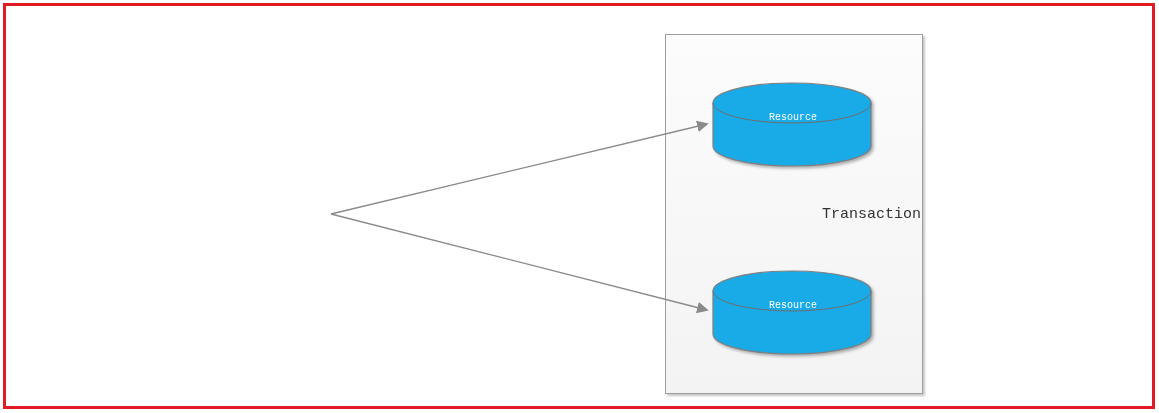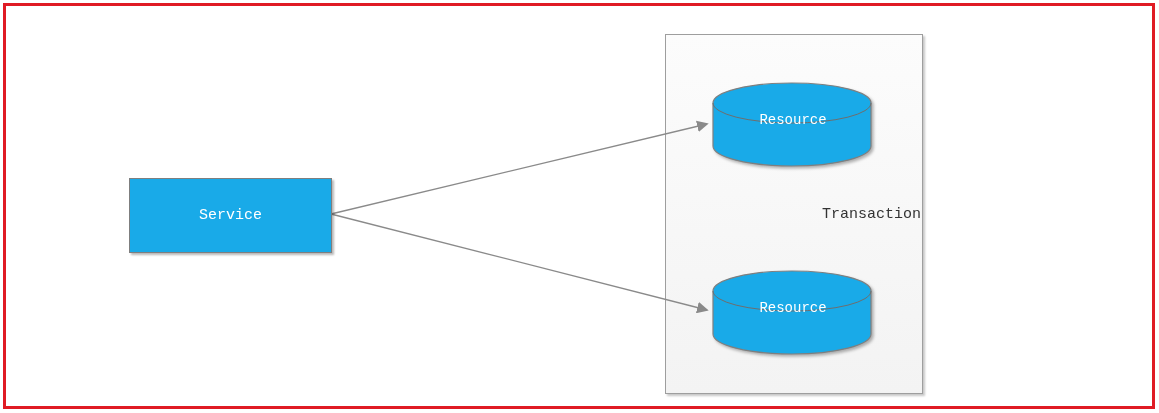--- a/index.html
+++ b/index.html
@@ -66,21 +66,21 @@
   .cylinder svg.shape {
     position: absolute; left: 0; top: 0;
     filter: drop-shadow(2px 2px 1.5px rgba(0,0,0,0.3));
   }
   .cylinder .label {
     position: absolute;
     left: 0; top: 30px;
     width: 162px;
     text-align: center;
     color: #ffffff;
-    font-size: 14px;
+    font-size: 10px;
   }
 </style>
 </head>
 <body>
 
 <div id="canvas">
 
   <div class="container-transaction"></div>
 
   <svg class="edges-layer" width="1159" height="413" viewBox="0 0 1159 413">
@@ -90,23 +90,20 @@
       </marker>
     </defs>
     <g>
       <line x1="331" y1="214" x2="707" y2="124" stroke="#8a8a8a" stroke-width="1.3" marker-end="url(#arrowhead)"></line>
     </g>
     <g>
       <line x1="331" y1="214" x2="707" y2="310" stroke="#8a8a8a" stroke-width="1.3" marker-end="url(#arrowhead)"></line>
     </g>
   </svg>
 
-  <div class="node-service">
-    <span class="label">Service</span>
-  </div>
 
   <div class="transaction-label">Transaction</div>
 
   <div class="cylinder cylinder-top">
     <svg class="shape" width="162" height="88" viewBox="0 0 162 88">
       <path d="M1,21 A79,20 0 0 1 159,21 L159,64 A79,20 0 0 1 1,64 Z" fill="#19aae8" stroke="#7f7f7f" stroke-width="1.2"></path>
       <path d="M1,21 A79,20 0 0 0 159,21" fill="none" stroke="#6e6e6e" stroke-width="1"></path>
     </svg>
     <span class="label">Resource</span>
   </div>

